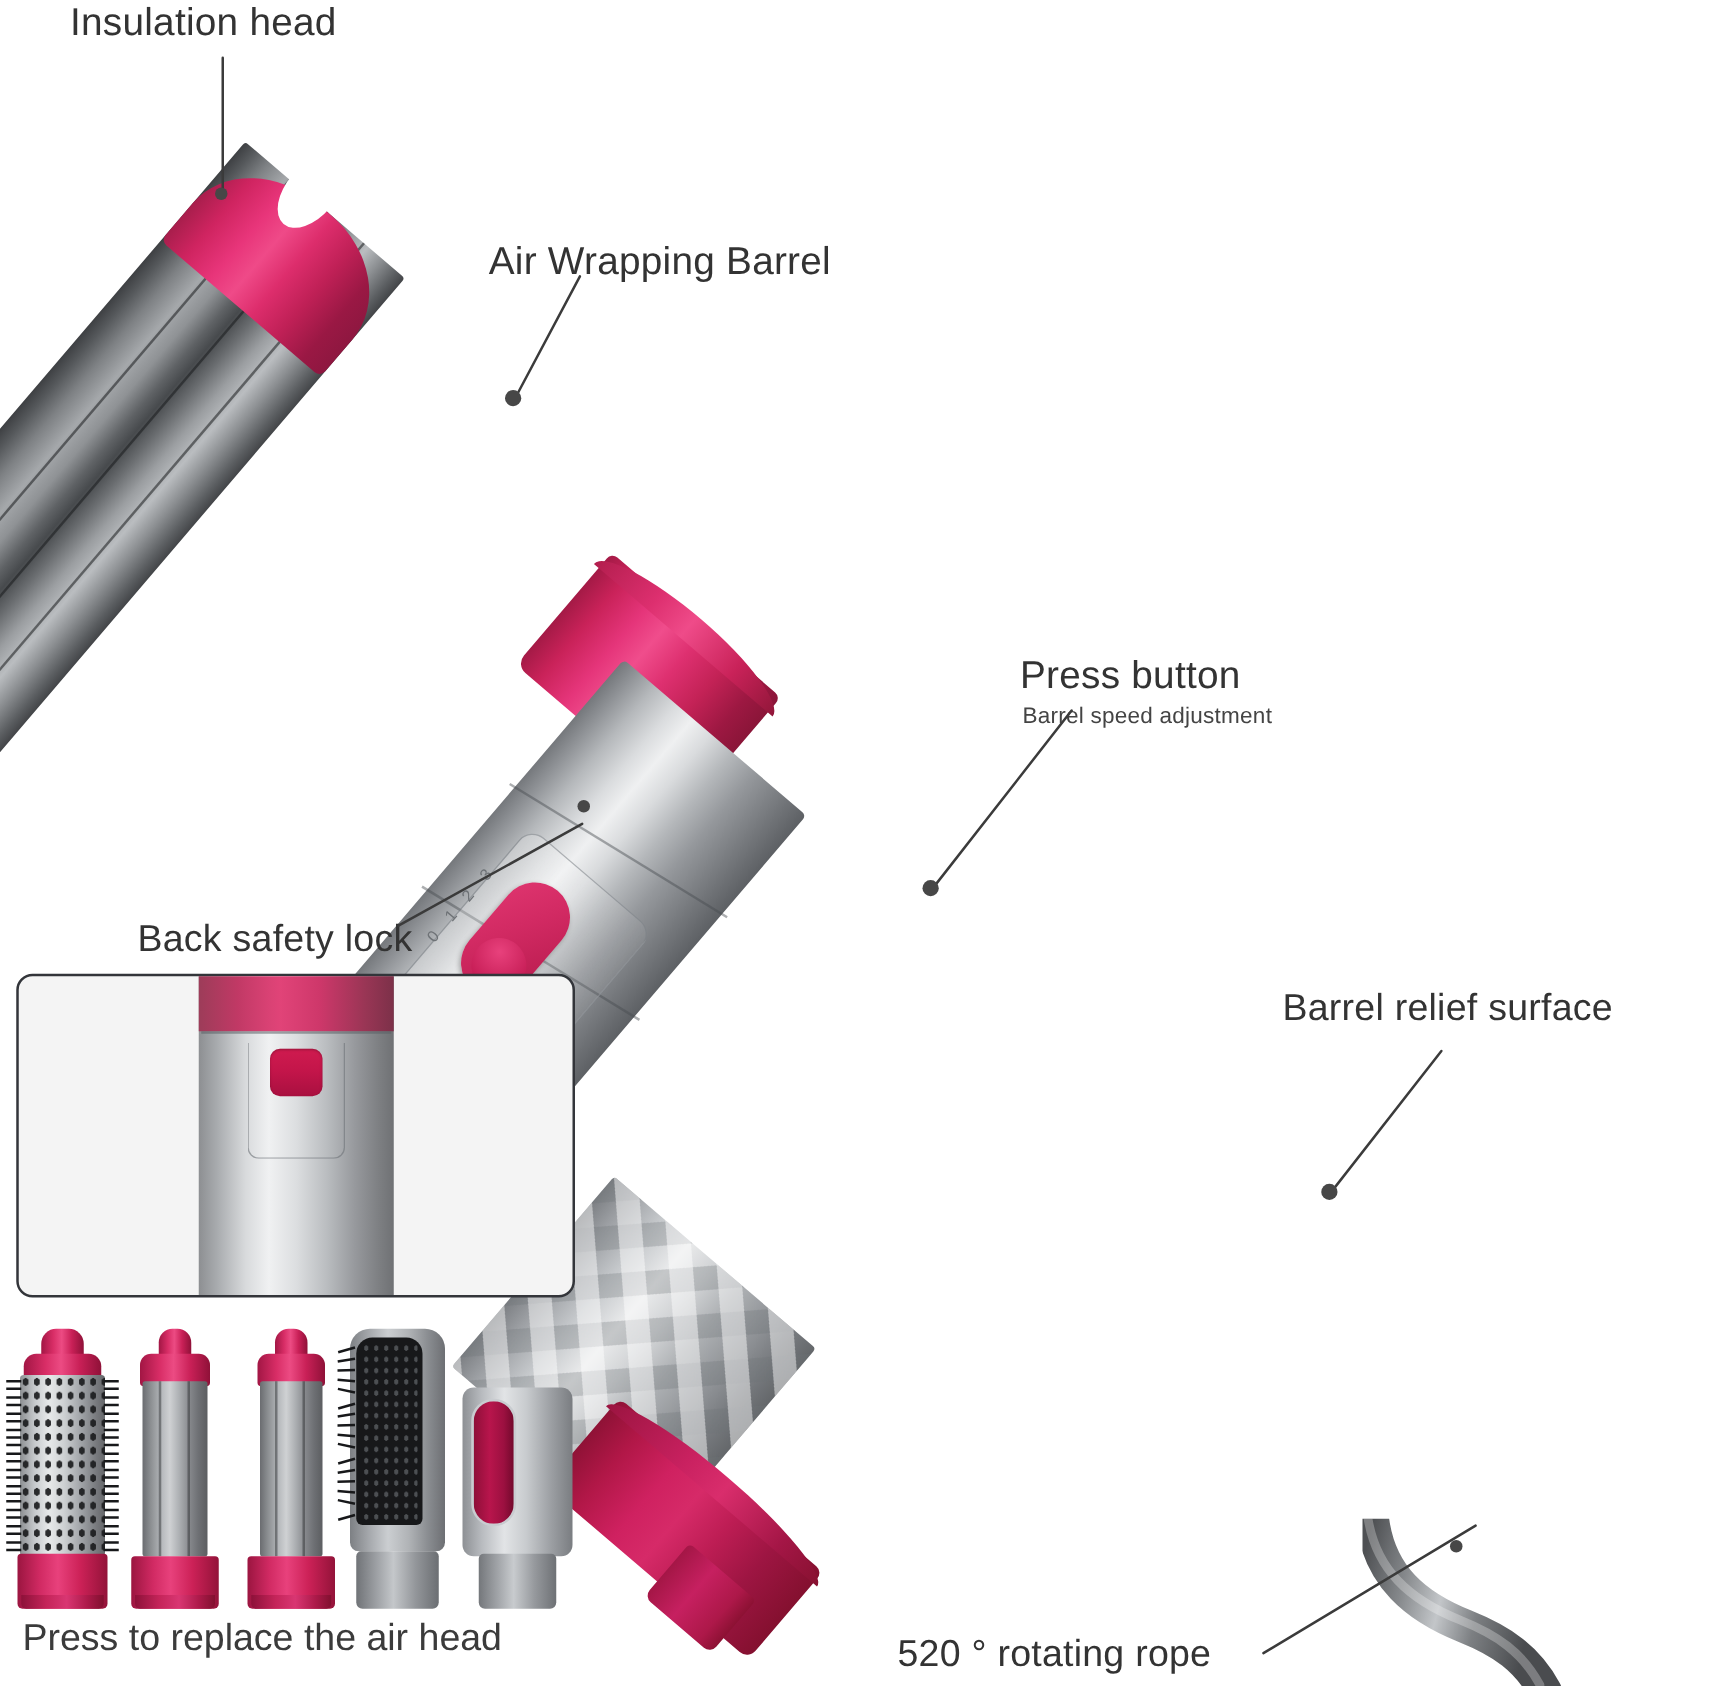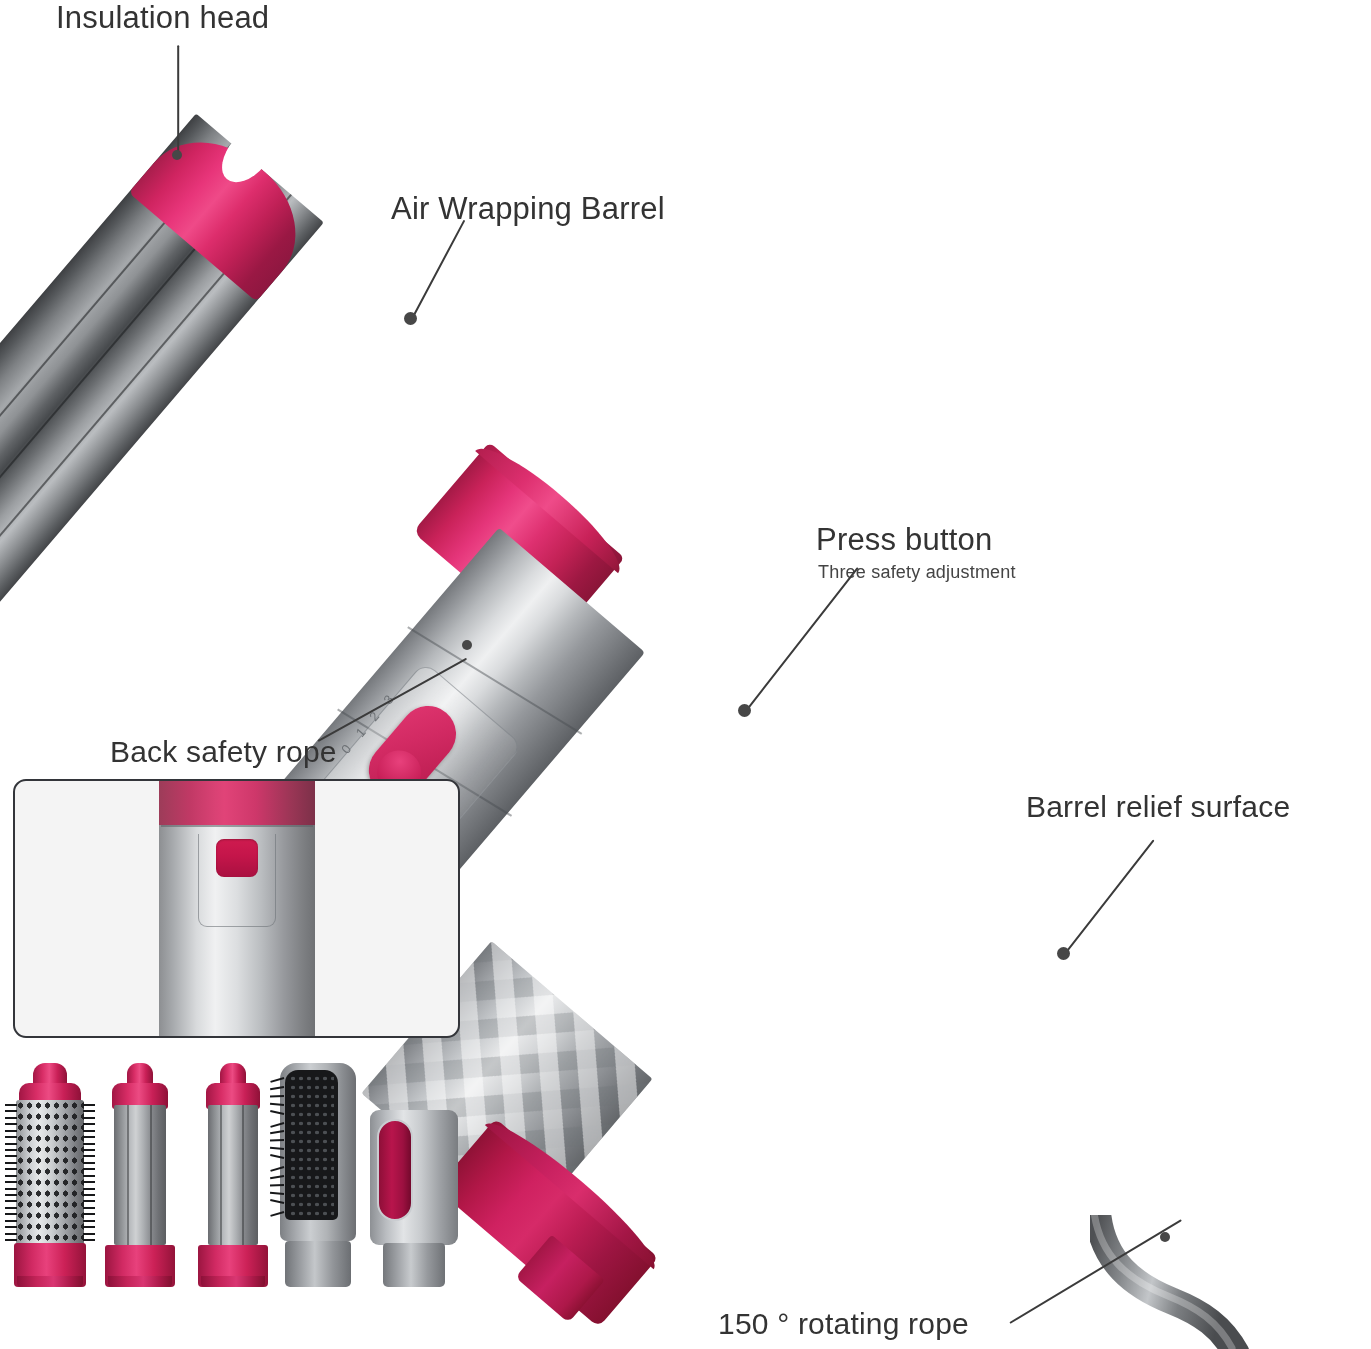--- a/index.html
+++ b/index.html
@@ -333,33 +333,33 @@
 
   <div class="label big" style="left:56px;top:0px;">Insulation head</div>
   <div class="leader" style="left:178px;top:44px;width:112px;transform:rotate(90deg);"></div>
   <div class="dot sm" style="left:172px;top:150px;"></div>
 
   <div class="label big" style="left:391px;top:191px;">Air Wrapping Barrel</div>
   <div class="leader" style="left:412px;top:318px;width:112px;transform:rotate(-62deg);"></div>
   <div class="dot" style="left:404px;top:312px;"></div>
 
   <div class="label big" style="left:816px;top:522px;">Press button</div>
-  <div class="label sub" style="left:818px;top:562px;">Three safety adjustment</div>
+  <div class="label sub" style="left:818px;top:562px;">Barrel speed adjustment</div>
   <div class="leader" style="left:746px;top:710px;width:182px;transform:rotate(-52deg);"></div>
   <div class="dot" style="left:738px;top:704px;"></div>
 
-  <div class="label mid" style="left:110px;top:735px;">Back safety rope</div>
+  <div class="label mid" style="left:110px;top:735px;">Back safety lock</div>
   <div class="leader" style="left:318px;top:740px;width:170px;transform:rotate(-29deg);"></div>
   <div class="dot sm" style="left:462px;top:640px;"></div>
 
   <div class="label mid" style="left:1026px;top:790px;">Barrel relief surface</div>
   <div class="leader" style="left:1064px;top:954px;width:146px;transform:rotate(-52deg);"></div>
   <div class="dot" style="left:1057px;top:947px;"></div>
 
-  <div class="label mid" style="left:718px;top:1307px;">150 ° rotating rope</div>
+  <div class="label mid" style="left:718px;top:1307px;">520 ° rotating rope</div>
   <div class="leader" style="left:1010px;top:1322px;width:200px;transform:rotate(-31deg);"></div>
   <div class="dot sm" style="left:1160px;top:1232px;"></div>
 
   <div id="inset">
     <div class="inset-tube"></div>
     <div class="inset-pinktop"></div>
     <div class="inset-seam"></div>
     <div class="inset-recess"></div>
     <div class="inset-btn"></div>
   </div>
@@ -471,14 +471,15 @@
     <div class="att" style="left:362px;width:104px;height:200px;">
       <div class="sd-shell" style="bottom:42px;width:88px;height:135px;">
         <div class="sd-vent"></div>
       </div>
       <div style="position:absolute;bottom:0;left:50%;transform:translateX(-50%);width:62px;height:44px;
                   border-radius:4px 4px 5px 5px;
                   background:linear-gradient(to right,#74777b 0%,#a2a5a9 25%,#c8cbce 45%,#96999d 72%,#6e7175 100%);"></div>
     </div>
   </div>
 
+  <div class="caption">Press to replace the air head</div>
 
 </div>
 
 </body></html>

